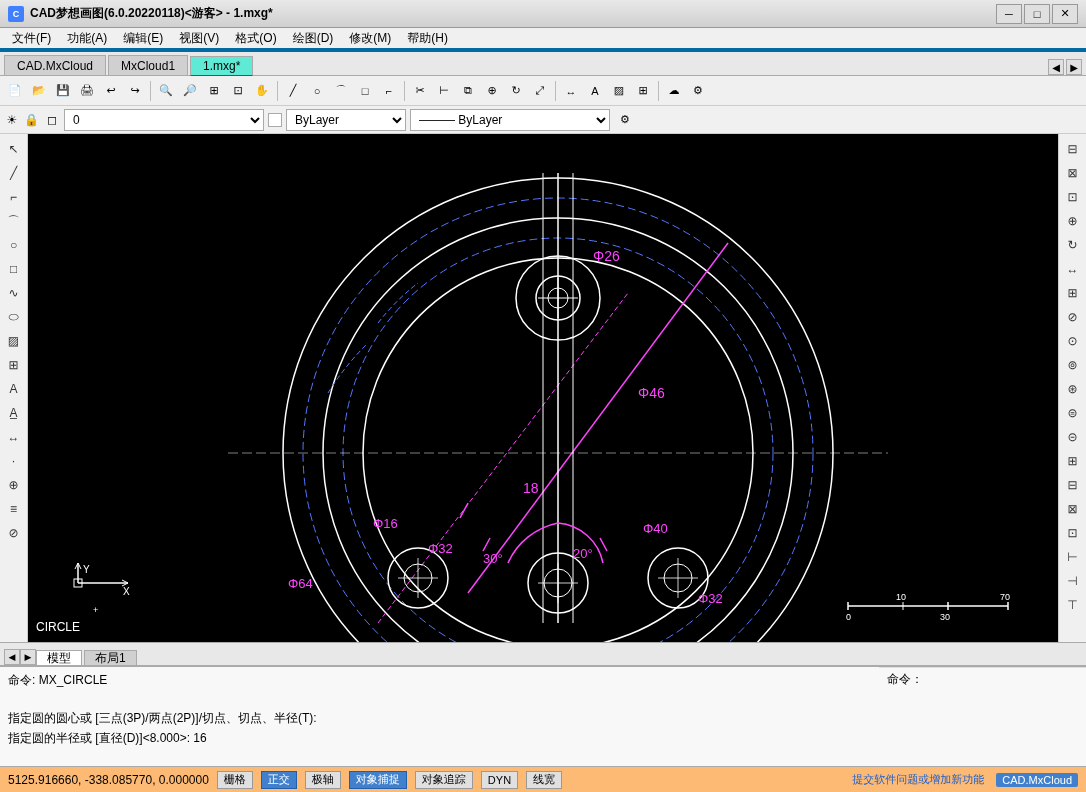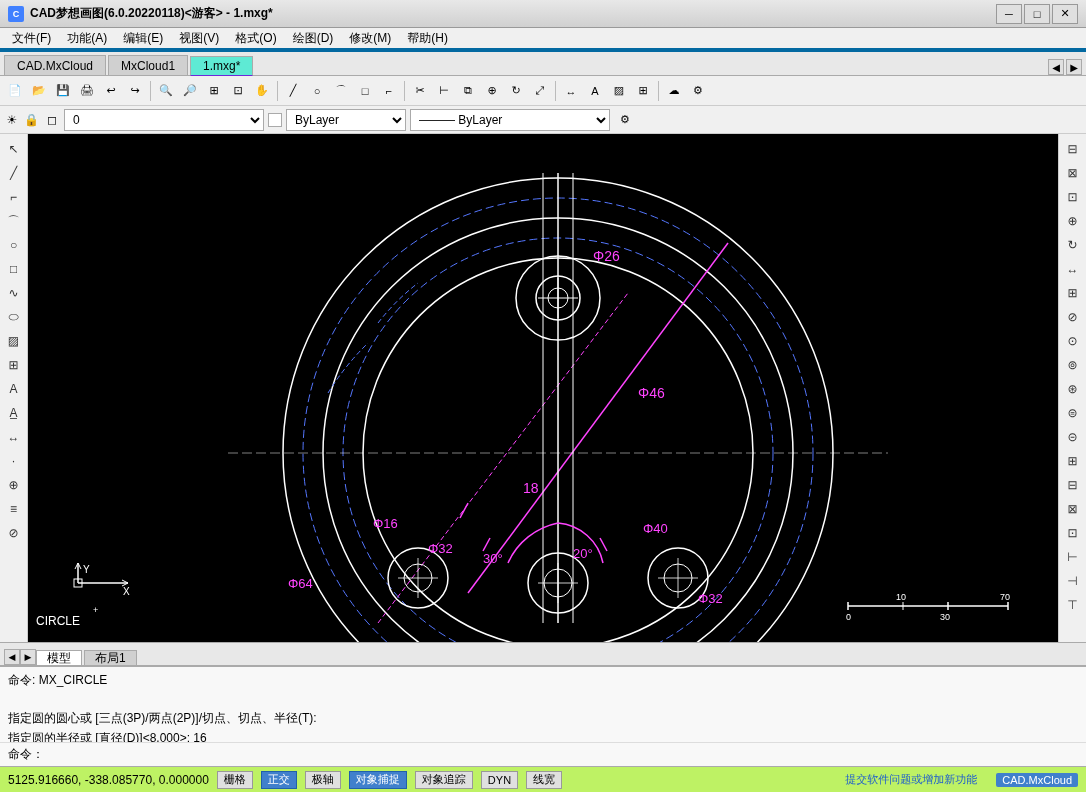--- a/index.html
+++ b/index.html
@@ -227,21 +227,21 @@
       cursor: pointer;
       display: flex; align-items: center; justify-content: center;
     }
 
     
     #command-area {
       height: 100px;
       background: #f8f8f8;
       border-top: 1px solid #aaa;
       display: flex;
-      flex-direction: column;
+      flex-direction: row;
     }
     #command-output {
       flex: 1;
       padding: 4px 8px;
       font-size: 12px;
       color: #000;
       overflow-y: auto;
       line-height: 1.6;
     }
     #command-input-row {
@@ -259,21 +259,21 @@
       flex: 1;
       border: none;
       outline: none;
       font-size: 12px;
       background: transparent;
     }
 
     
     #statusbar {
       height: 26px;
-      background: #bef264;
+      background: #fdba74;
       border-top: 1px solid #aaa;
       display: flex;
       align-items: center;
       padding: 0 8px;
       gap: 8px;
       font-size: 12px;
     }
     .status-coords {
       min-width: 200px;
       font-size: 12px;
@@ -286,21 +286,21 @@
       font-size: 11px;
       cursor: pointer;
       height: 18px;
       display: flex; align-items: center;
     }
     .status-btn.active { background: #4080cc; color: white; border-color: #2060aa; }
     .status-right {
       margin-left: auto;
       display: flex;
       align-items: center;
-      gap: 19px;
+      gap: 12px;
     }
     .mxcloud-logo {
       background: #4080cc;
       color: white;
       padding: 1px 6px;
       font-size: 11px;
       border-radius: 2px;
     }
 
     
@@ -508,21 +508,21 @@
         <line x1="160" y1="4" x2="160" y2="12" stroke="white" stroke-width="1.5"></line>
         <text x="-2" y="22" font-size="9" fill="white" font-family="Arial">0</text>
         <text x="48" y="2" font-size="9" fill="white" font-family="Arial">10</text>
         <text x="92" y="22" font-size="9" fill="white" font-family="Arial">30</text>
         <text x="152" y="2" font-size="9" fill="white" font-family="Arial">70</text>
       </g>
 
     </svg>
 
     
-    <div style="position:absolute; bottom:14px; left:8px; color:white; font-size:12px; font-family:Arial;">CIRCLE</div>
+    <div style="position:absolute; bottom:8px; left:8px; color:white; font-size:12px; font-family:Arial;">CIRCLE</div>
   </div>
 
   <div id="right-toolbar">
     <button class="rt-btn" title="Properties">⊟</button>
     <button class="rt-btn" title="Copy">⊠</button>
     <button class="rt-btn" title="Paste">⊡</button>
     <button class="rt-btn">⊕</button>
     <button class="rt-btn">↻</button>
     <button class="rt-btn">↔</button>
     <button class="rt-btn">⊞</button>

